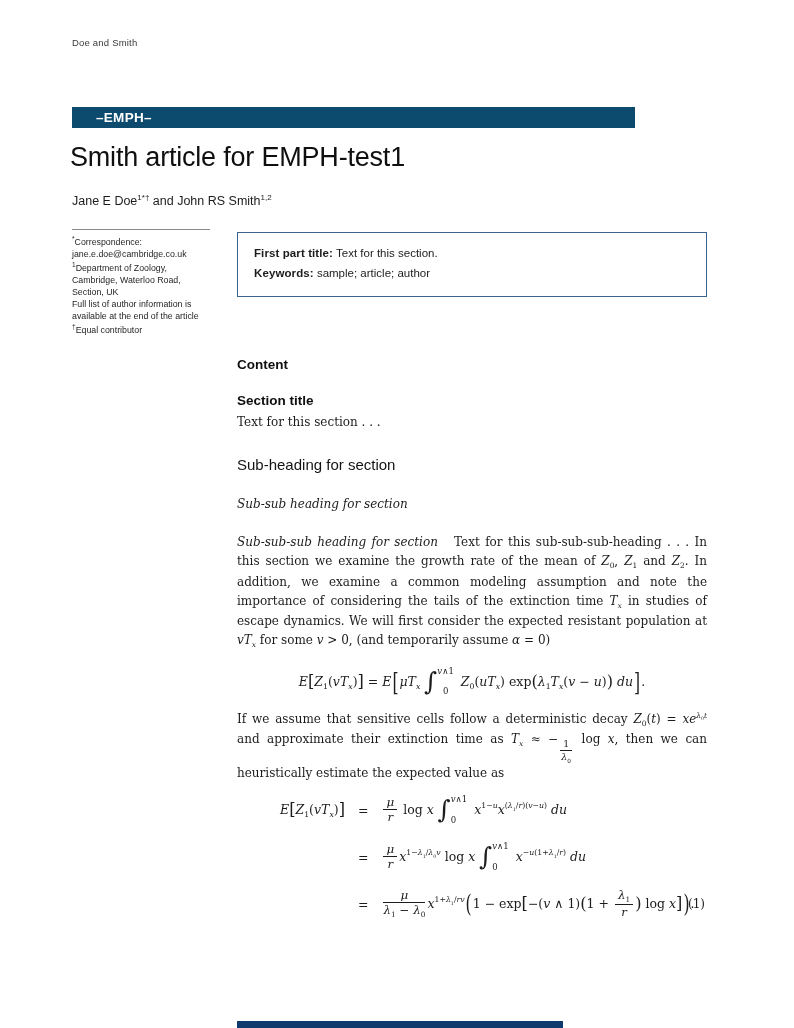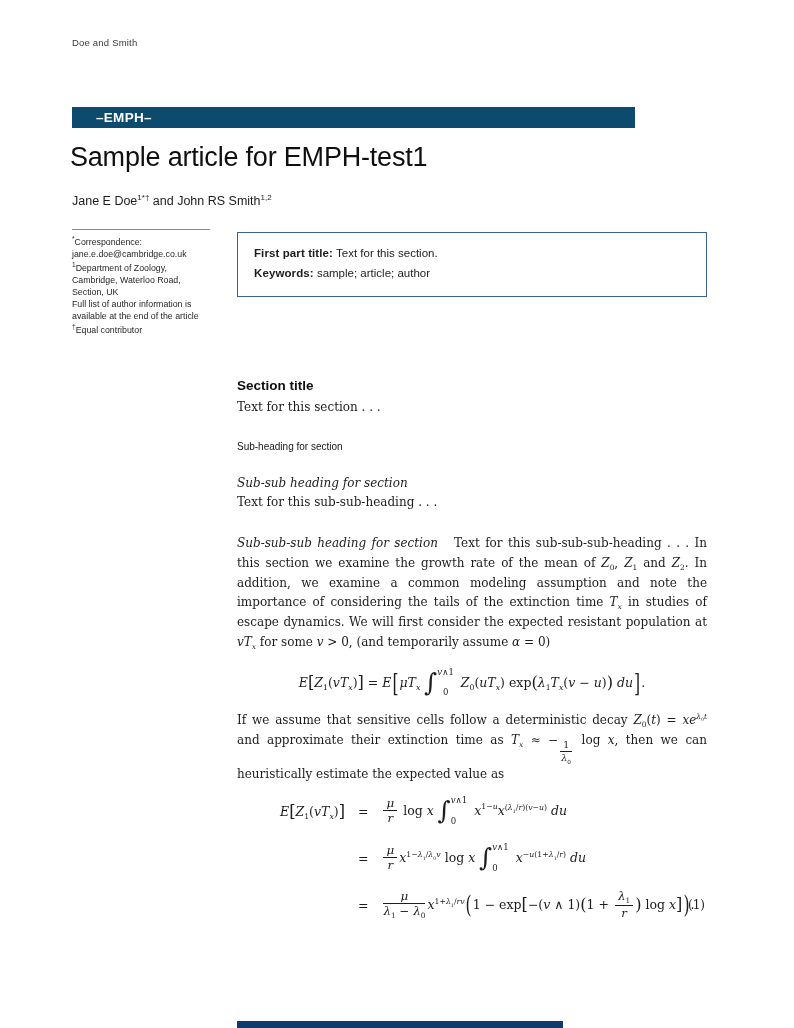--- a/index.html
+++ b/index.html
@@ -45,21 +45,21 @@
   .main {
     position:absolute; left:237px; top:357px; width:470px;
     font-family:"DejaVu Serif", serif; font-size:12px; color:#1c1c1c;
   }
   .sec-heading {
     font-family:"Liberation Sans", sans-serif; font-size:13.5px; font-weight:bold;
     color:#0f0f0f; margin:21px 0 5px 0;
   }
   .sec-heading.first { margin-top:0; }
   .sub-heading {
-    font-family:"Liberation Sans", sans-serif; font-size:10px; font-weight:normal;
+    font-family:"Liberation Sans", sans-serif; font-size:15px; font-weight:normal;
     color:#141414; margin:24px 0 3px 0;
   }
   .subsub-heading {
     font-family:"DejaVu Serif", serif; font-style:italic; font-size:12px;
     color:#1c1c1c; margin:24px 0 3px 0;
   }
   .main p { margin:0; text-align:justify; line-height:1.6; }
   .main p.spaced { margin-top:22px; }
   .main sup { font-size:0.62em; }
   .main sub { font-size:0.62em; }
@@ -92,21 +92,21 @@
     background:#0e3a6d;
   }
 </style>
 </head>
 <body>
 
 <div class="running-head">Doe and Smith</div>
 
 <div class="banner">–EMPH–</div>
 
-<h1 class="article-title" style="margin:0;font-weight:normal;">Sample article for EMPH-test1</h1>
+<h1 class="article-title" style="margin:0;font-weight:normal;">Smith article for EMPH-test1</h1>
 
 <div class="author-line">Jane E Doe<sup>1*†</sup> and John RS Smith<sup>1,2</sup></div>
 
 <div class="sidebar">
   <hr class="sidebar-rule">
   <div class="ln"><sup>*</sup>Correspondence:</div>
   <div class="ln">jane.e.doe@cambridge.co.uk</div>
   <div class="ln"><sup>1</sup>Department of Zoology,</div>
   <div class="ln">Cambridge, Waterloo Road,</div>
   <div class="ln">Section, UK</div>
@@ -114,28 +114,28 @@
   <div class="ln">available at the end of the article</div>
   <div class="ln"><sup>†</sup>Equal contributor</div>
 </div>
 
 <div class="abstract-box">
   <div class="abstract-item"><b>First part title:</b><span> Text for this section.</span></div>
   <div class="abstract-item"><b>Keywords:</b><span> sample; article; author</span></div>
 </div>
 
 <div class="main">
+  <div class="sec-heading first">Content</div>
 
   <div class="sec-heading">Section title</div>
   <p>Text for this section . . .</p>
 
   <div class="sub-heading">Sub-heading for section</div>
 
   <div class="subsub-heading">Sub-sub heading for section</div>
-  <p>Text for this sub-sub-heading . . .</p>
 
   <p class="spaced"><i>Sub-sub-sub heading for section</i>&nbsp;&nbsp; Text for this sub-sub-sub-heading . . . In this section we examine the growth rate of the mean of <i>Z</i><sub>0</sub>, <i>Z</i><sub>1</sub> and <i>Z</i><sub>2</sub>. In addition, we examine a common modeling assumption and note the importance of considering the tails of the extinction time <i>T<sub>x</sub></i> in studies of escape dynamics. We will first consider the expected resistant population at <i>vT<sub>x</sub></i> for some <i>v</i> &gt; 0, (and temporarily assume <i>α</i> = 0)</p>
 
   <div class="eq-display"><i>E</i><span class="bg">[</span><i>Z</i><sub>1</sub>(<i>vT</i><sub><i>x</i></sub>)<span class="bg">]</span> = <i>E</i><span class="bg2">[</span><i>μT</i><sub><i>x</i></sub> <span class="int">∫</span><span class="lim">
         <span class="up"><i>v</i>∧1</span>
         <span class="lo">0</span>
       </span> <i>Z</i><sub>0</sub>(<i>uT</i><sub><i>x</i></sub>) exp<span class="bg">(</span><i>λ</i><sub>1</sub><i>T</i><sub><i>x</i></sub>(<i>v</i> − <i>u</i>)<span class="bg">)</span> <i>du</i><span class="bg2">]</span>.</div>
 
   <p>If we assume that sensitive cells follow a deterministic decay <i>Z</i><sub>0</sub>(<i>t</i>) = <i>xe</i><sup><i>λ</i><sub>0</sub><i>t</i></sup> and approximate their extinction time as <i>T<sub>x</sub></i> ≈ −<span class="frac sm">
         <span class="num">1</span>

